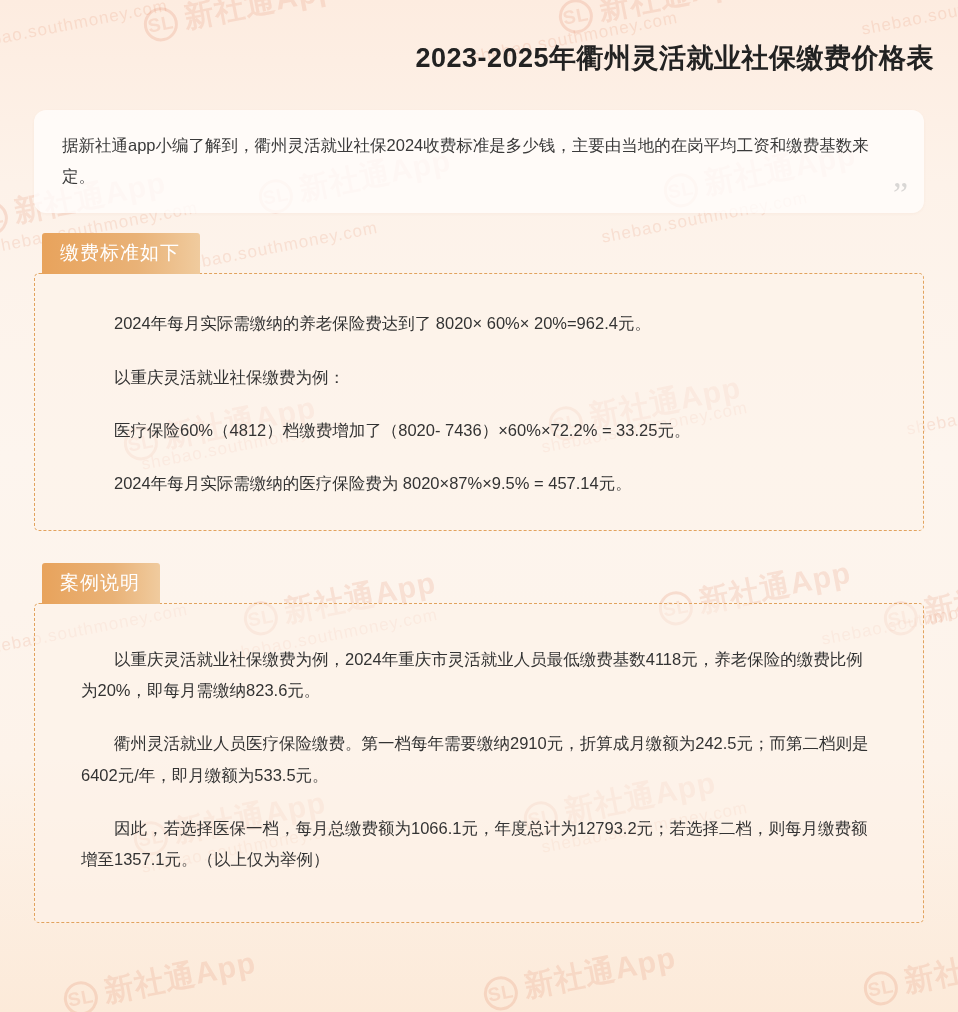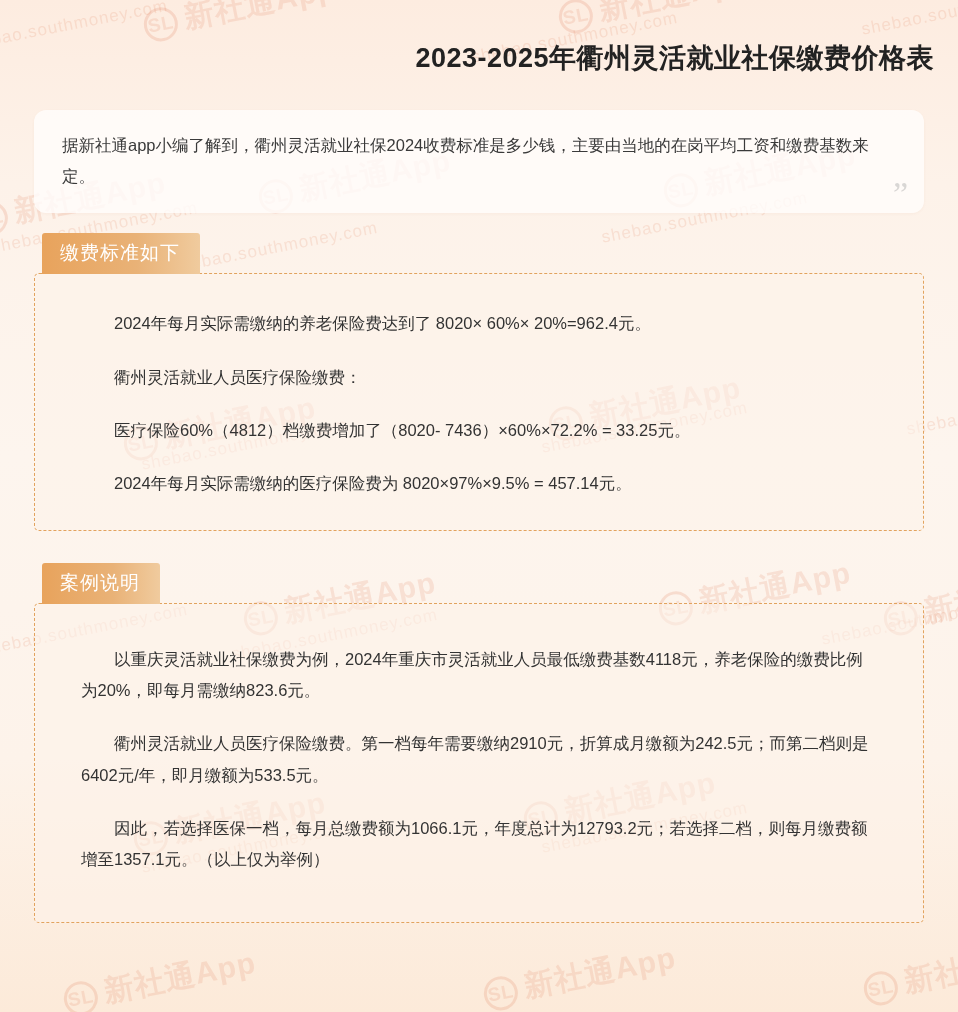--- a/index.html
+++ b/index.html
@@ -170,23 +170,23 @@
 
   <div class="intro-card">
     <span>据新社通app小编了解到，衢州灵活就业社保2024收费标准是多少钱，主要由当地的在岗平均工资和缴费基数来定。</span>
     <span class="quote-close">”</span>
   </div>
 
   <div class="section">
     <div class="sec-head">缴费标准如下</div>
     <div class="dashed-box">
       <p>2024年每月实际需缴纳的养老保险费达到了 8020× 60%× 20%=962.4元。</p>
-      <p>衢州灵活就业人员医疗保险缴费：</p>
+      <p>以重庆灵活就业社保缴费为例：</p>
       <p>医疗保险60%（4812）档缴费增加了（8020- 7436）×60%×72.2% = 33.25元。</p>
-      <p>2024年每月实际需缴纳的医疗保险费为 8020×97%×9.5% = 457.14元。</p>
+      <p>2024年每月实际需缴纳的医疗保险费为 8020×87%×9.5% = 457.14元。</p>
     </div>
   </div>
 
   <div class="gap"></div>
 
   <div class="section">
     <div class="sec-head">案例说明</div>
     <div class="dashed-box second">
       <p>以重庆灵活就业社保缴费为例，2024年重庆市灵活就业人员最低缴费基数4118元，养老保险的缴费比例为20%，即每月需缴纳823.6元。</p>
       <p>衢州灵活就业人员医疗保险缴费。第一档每年需要缴纳2910元，折算成月缴额为242.5元；而第二档则是6402元/年，即月缴额为533.5元。</p>

